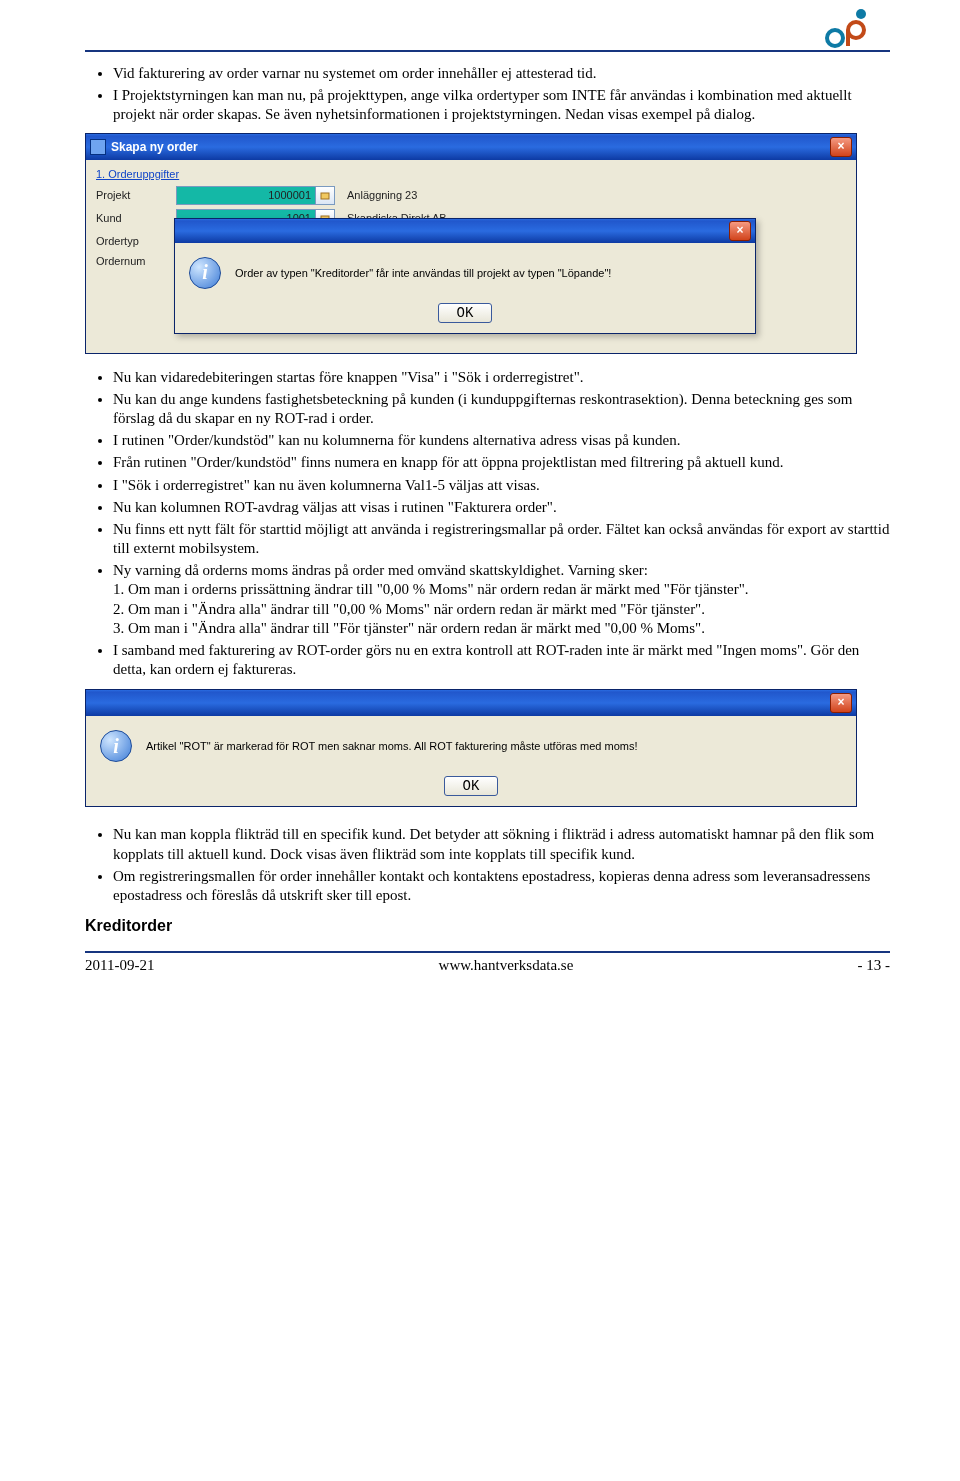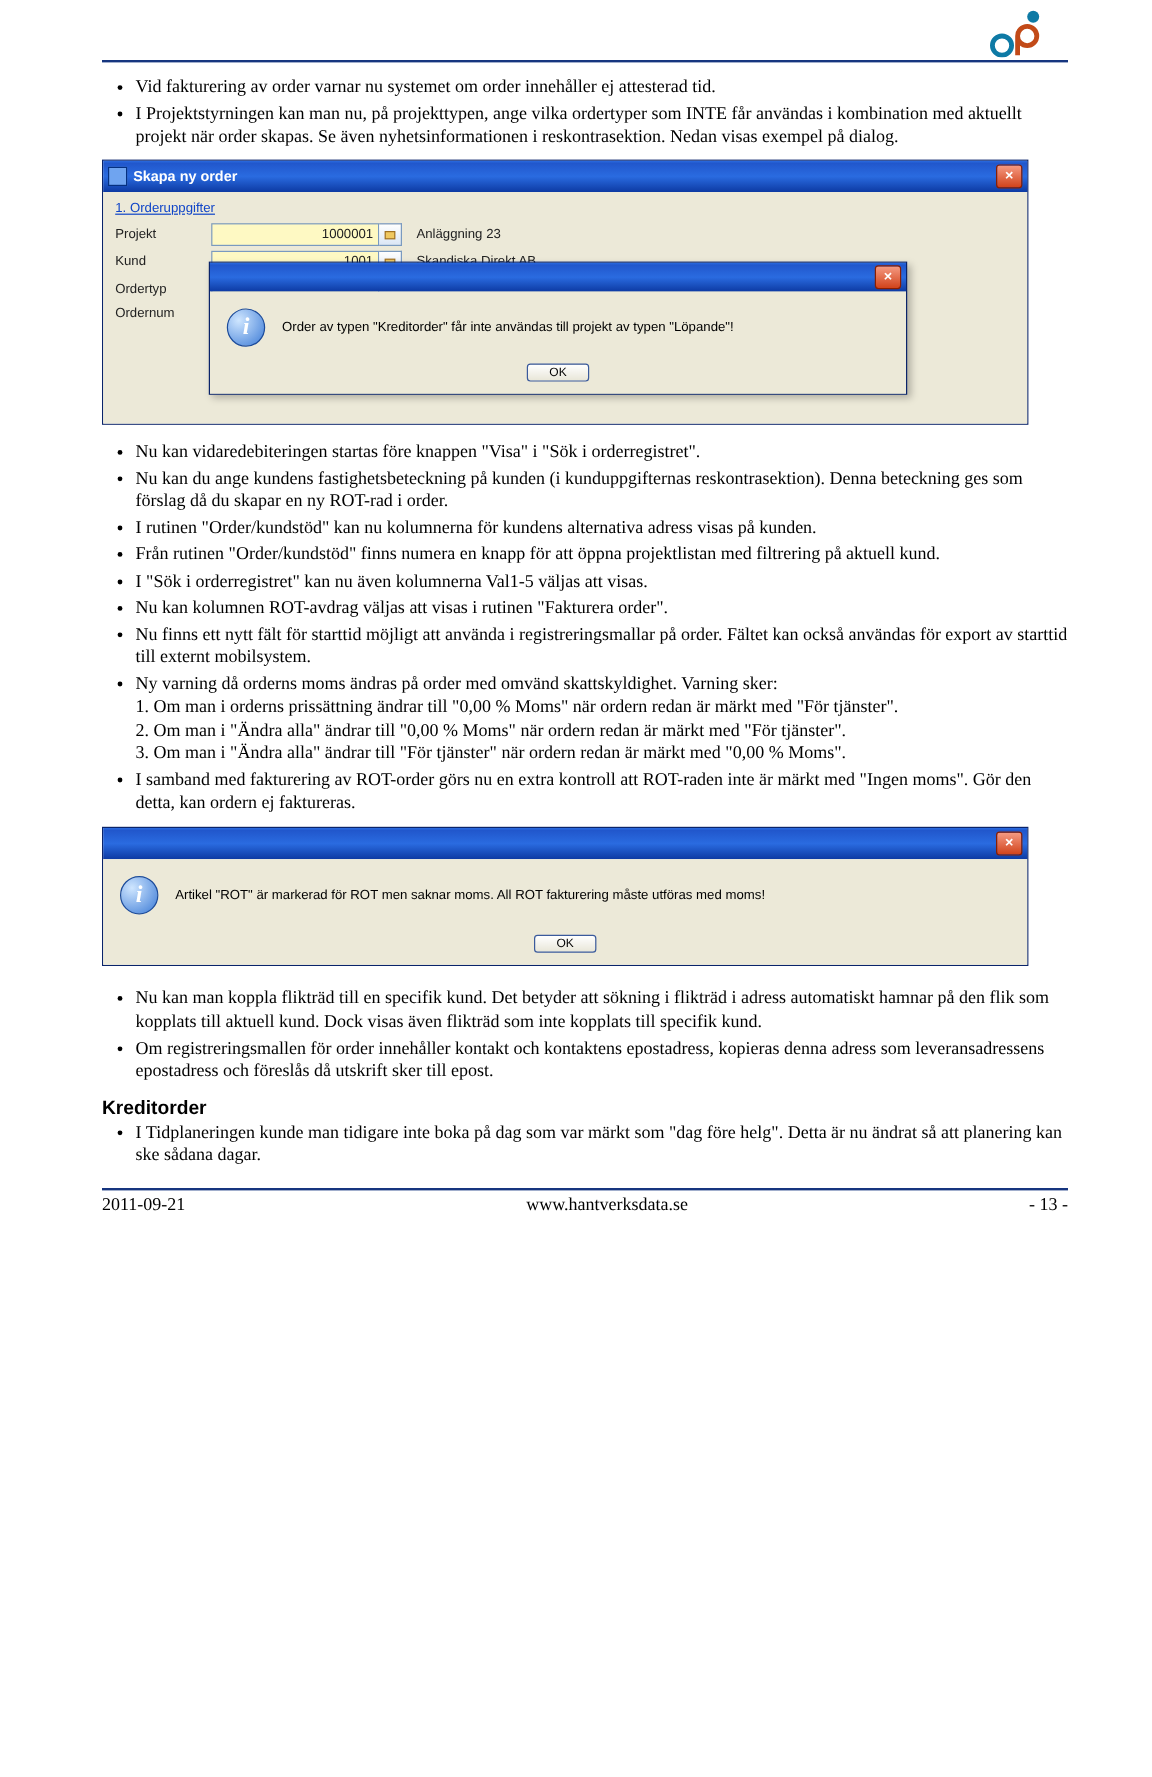--- a/index.html
+++ b/index.html
@@ -76,21 +76,21 @@
   .xp-form-row {
     display: flex;
     align-items: center;
     margin-bottom: 4px;
   }
   .xp-form-row .lbl {
     width: 80px;
     color: #222;
   }
   .xp-form-row .inp {
-    background: #fef9c3;
+    background: #14b8a6;
     border: 1px solid #7a9ac0;
     height: 17px;
     width: 130px;
     padding: 0 4px;
     display: inline-flex;
     align-items: center;
     justify-content: flex-end;
     font-size: 11px;
     color:#222;
   }
@@ -158,22 +158,22 @@
   }
   .xp-btn-row {
     text-align: center;
     margin-top: 14px;
   }
   .xp-ok-btn {
     background: linear-gradient(#fff,#e8e6d8);
     border: 1px solid #3a5a9c;
     border-radius: 3px;
     padding: 1px 18px;
-    font-family: Liberation Sans, sans-serif;
-    font-size: 10px;
+    font-family: Liberation Mono, monospace;
+    font-size: 14px;
     cursor: default;
   }
   
   .xp-dialog2 {
     margin: 10px 0 18px 0;
     width: 770px;
     border: 1px solid #0a246a;
     font-family: Tahoma, Arial, sans-serif;
   }
   h3.section {
@@ -200,21 +200,21 @@
       <circle cx="37" cy="6" r="5" fill="#0e7aa5"></circle>
       <circle cx="11" cy="30" r="8" fill="none" stroke="#0e7aa5" stroke-width="4"></circle>
       <path d="M24 38 v-16 a8 8 0 0 1 16 0 a8 8 0 0 1 -16 0" fill="none" stroke="#c24a18" stroke-width="4"></path>
     </svg>
   </div>
 
   <hr class="hr-top">
 
   <ul class="bullet">
     <li><span>Vid fakturering av order varnar nu systemet om order innehåller ej attesterad tid.</span></li>
-    <li><span>I Projektstyrningen kan man nu, på projekttypen, ange vilka ordertyper som INTE får användas i kombination med aktuellt projekt när order skapas. Se även nyhetsinformationen i reskontrasektion. Nedan visas exempel på dialog.</span></li>
+    <li><span>I Projektstyrningen kan man nu, på projekttypen, ange vilka ordertyper som INTE får användas i kombination med aktuellt projekt när order skapas. Se även nyhetsinformationen i projektstyrningen. Nedan visas exempel på dialog.</span></li>
   </ul>
 
   <div class="xp-window">
     <div class="xp-titlebar">
       <span class="tb-icon"></span>
       <span>Skapa ny order</span>
       <span class="xp-close-btn">×</span>
     </div>
     <div class="xp-body xp-overlay-wrap">
       <div class="section-head">1. Orderuppgifter</div>
@@ -300,22 +300,19 @@
       </div>
     </div>
   </div>
 
   <ul class="bullet">
     <li><span>Nu kan man koppla flikträd till en specifik kund. Det betyder att sökning i flikträd i adress automatiskt hamnar på den flik som kopplats till aktuell kund. Dock visas även flikträd som inte kopplats till specifik kund.</span></li>
     <li><span>Om registreringsmallen för order innehåller kontakt och kontaktens epostadress, kopieras denna adress som leveransadressens epostadress och föreslås då utskrift sker till epost.</span></li>
   </ul>
 
   <h3 class="section">Kreditorder</h3>
-  <ul class="bullet">
-    <li><span>I Tidplaneringen kunde man tidigare inte boka på dag som var märkt som "dag före helg". Detta är nu ändrat så att planering kan ske sådana dagar.</span></li>
-  </ul>
 
   <div class="footer">
     <span>2011-09-21</span>
     <span>www.hantverksdata.se</span>
     <span>- 13 -</span>
   </div>
 </div>
 
 </body></html>

